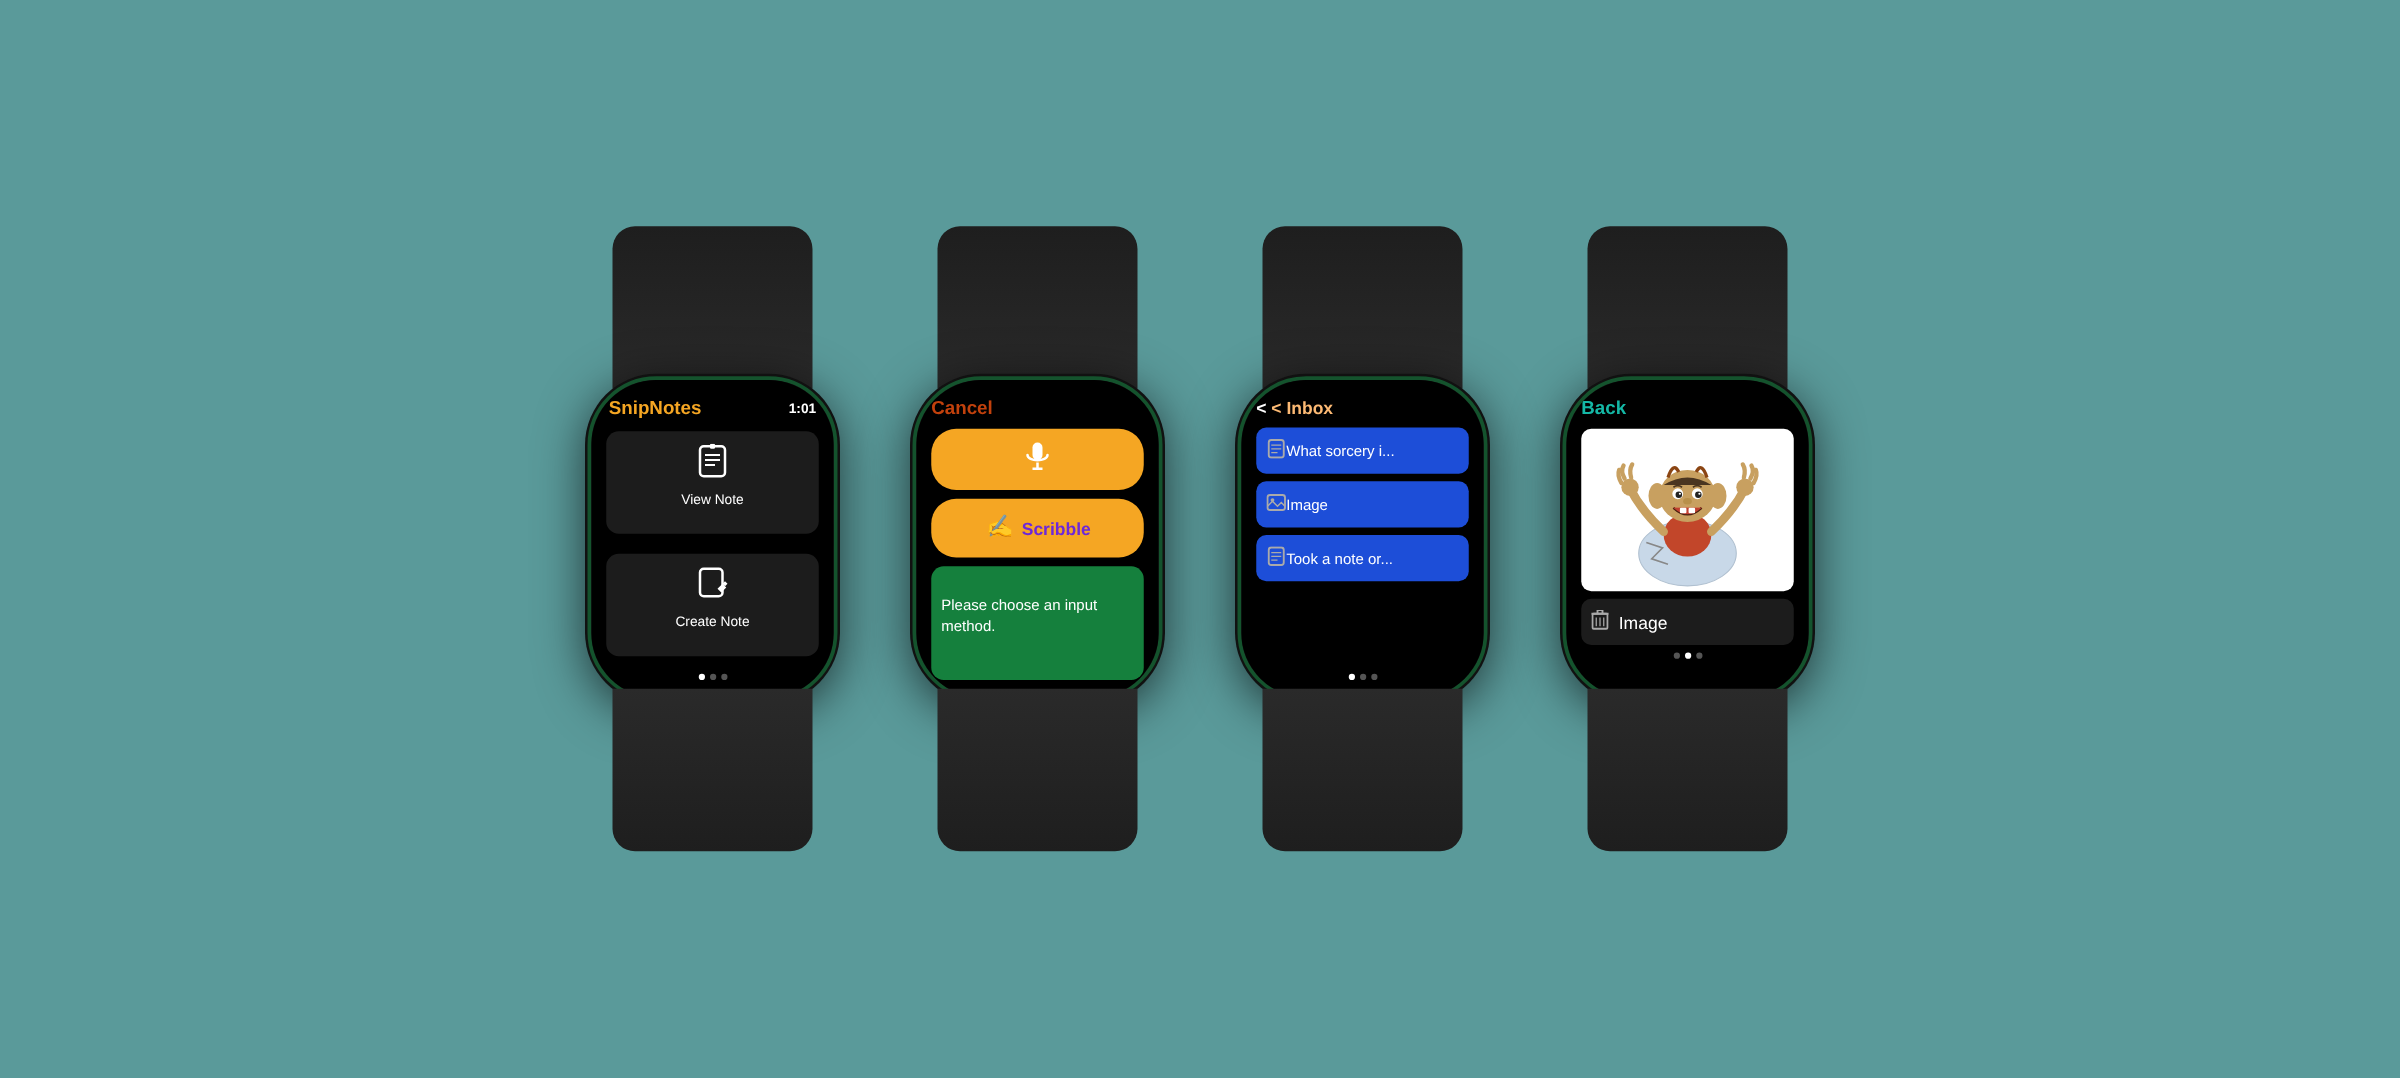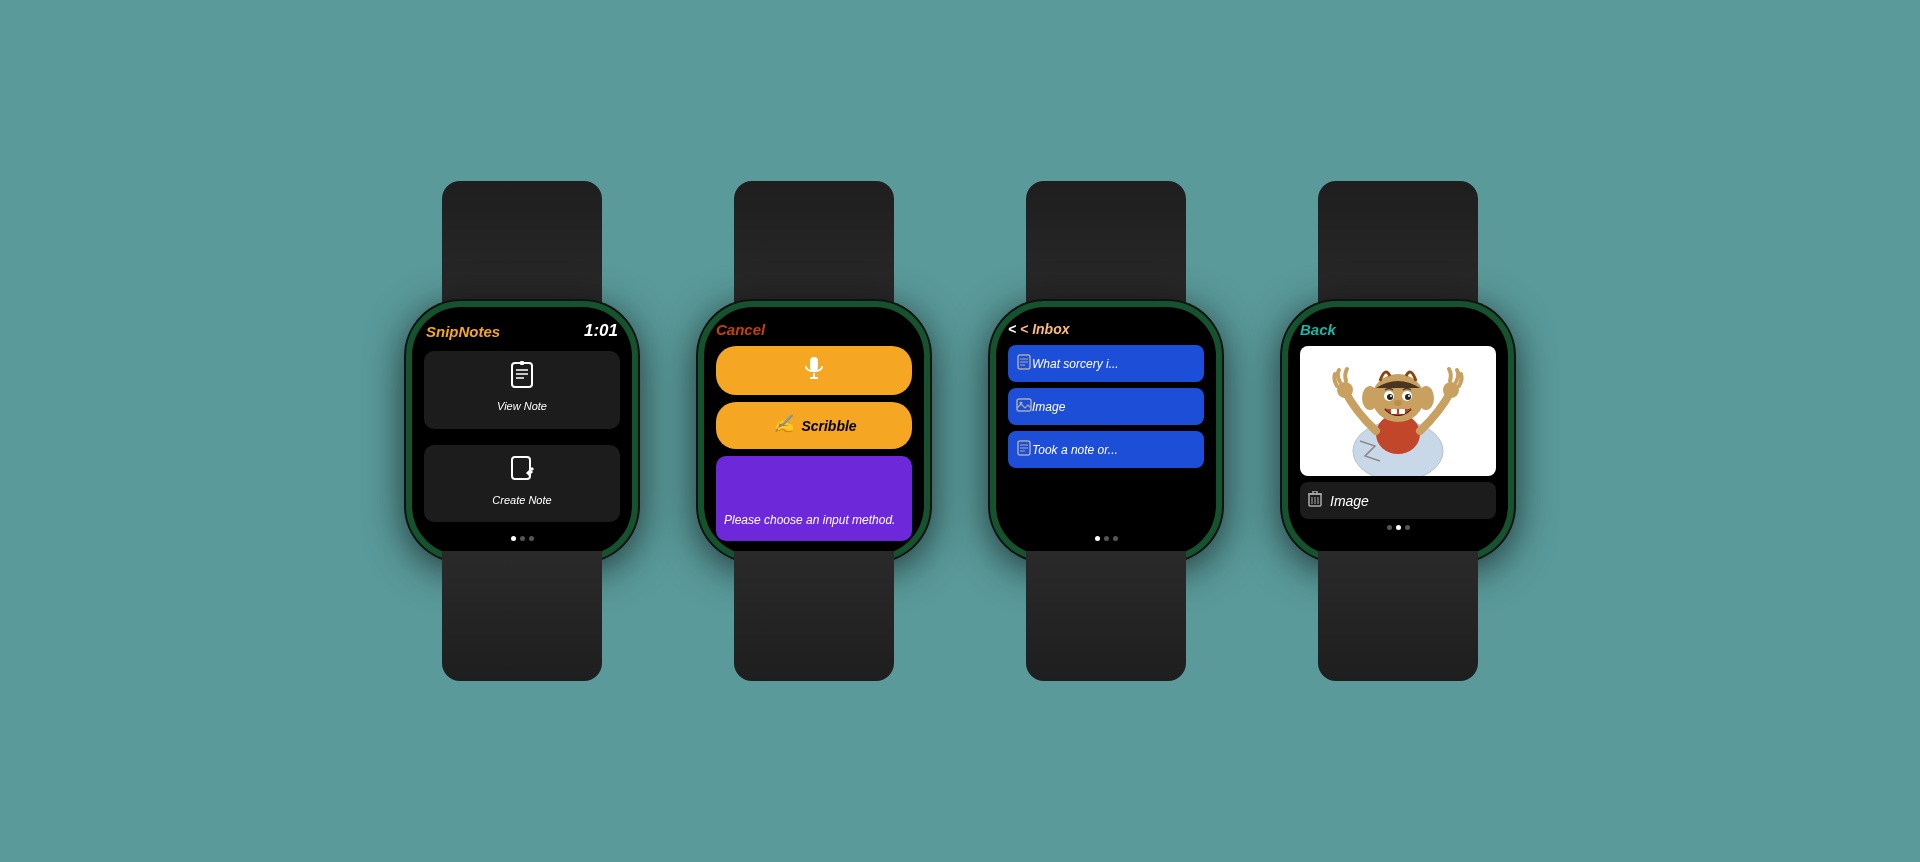--- a/index.html
+++ b/index.html
@@ -17,34 +17,33 @@
     }
 
     .watch-container {
       display: flex;
       flex-direction: column;
       align-items: center;
       position: relative;
     }
 
     .watch-body {
-      width: 232px;
+      width: 200px;
       height: 260px;
       background: #1a1a1a;
       border-radius: 55px;
-      border: 6px solid #14532d;
+      border: 3px solid #14532d;
       box-shadow:
         0 0 0 2px #111,
         0 8px 40px rgba(0,0,0,0.7),
         inset 0 1px 3px rgba(255,255,255,0.05);
       position: relative;
       display: flex;
       flex-direction: column;
       overflow: hidden;
-      font-style: italic;
     }
 
     .watch-band-top {
       width: 160px;
       height: 130px;
       background: linear-gradient(180deg, #1e1e1e 0%, #2a2a2a 100%);
       border-radius: 18px 18px 0 0;
       position: absolute;
       top: -120px;
       left: 50%;
@@ -107,21 +106,21 @@
     }
 
     .w1-title {
       color: #f5a623;
       font-size: 15px;
       font-weight: 700;
     }
 
     .w1-time {
       color: #fff;
-      font-size: 17px;
+      font-size: 11px;
       font-weight: 600;
     }
 
     .menu-btn {
       background: #1c1c1c;
       border-radius: 10px;
       padding: 10px 8px;
       display: flex;
       flex-direction: column;
       align-items: center;
@@ -184,35 +183,35 @@
       gap: 8px;
       margin-bottom: 7px;
     }
 
     .orange-btn-icon {
       color: #fff;
       font-size: 18px;
     }
 
     .orange-btn-label {
-      color: #000000;
+      color: #6d28d9;
       font-size: 14px;
       font-weight: 700;
     }
 
     .info-box {
-      background: #6d28d9;
+      background: #15803d;
       border-radius: 10px;
-      padding: 12px 8px;
+      padding: 23px 8px;
       color: #fff;
       font-size: 12px;
       line-height: 1.4;
       flex: 1;
       display: flex;
-      align-items: flex-end;
+      align-items: flex-start;
     }
 
     
     .w3-header {
       color: #fff;
       font-size: 14px;
       font-weight: 600;
       margin-bottom: 8px;
     }
 

